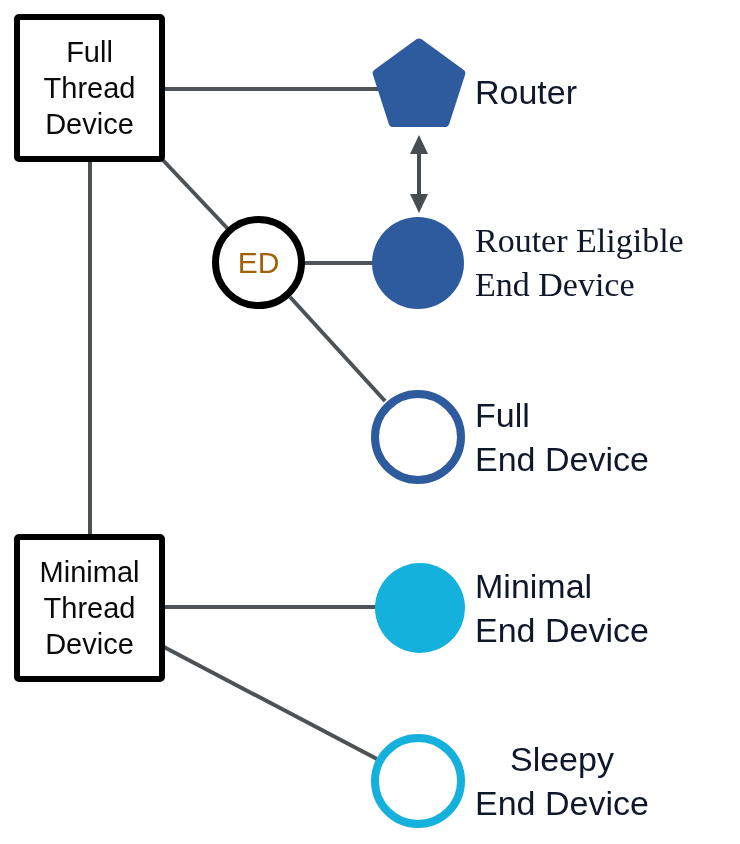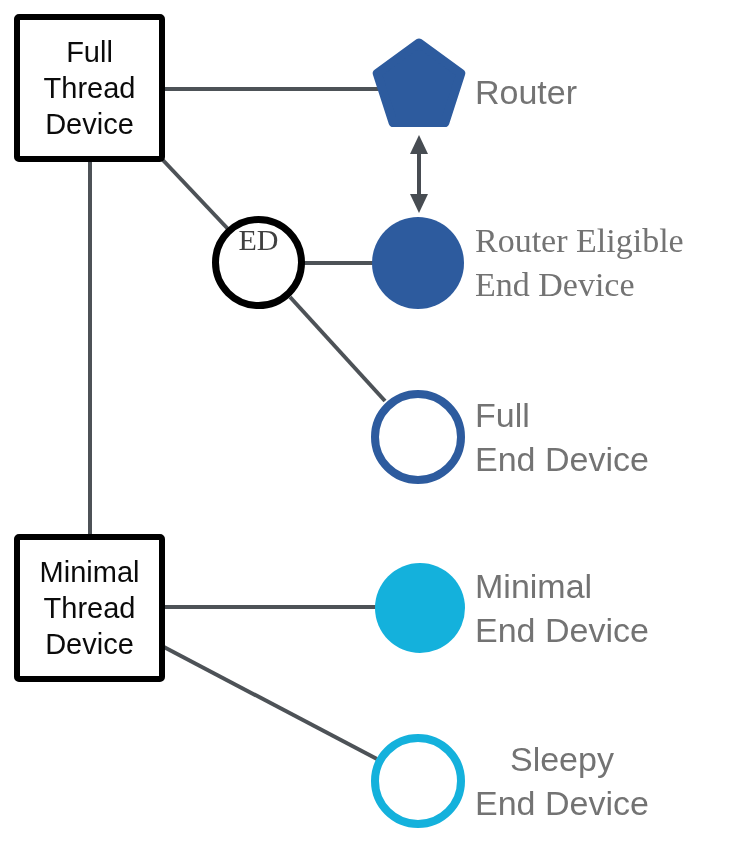--- a/index.html
+++ b/index.html
@@ -44,32 +44,32 @@
   #mtd-box { left: 14px; top: 534px; }
 
   .node-circle {
     position: absolute;
     border-radius: 50%;
     box-sizing: border-box;
   }
   #ed-circle {
     left: 212px; top: 216px; width: 93px; height: 93px;
     border: 7px solid #000000; background: #ffffff;
-    display: flex; justify-content: center;
-    font-size: 30px; color: #404040; font-family: Liberation Serif, serif;
+    display: flex; align-items: center; justify-content: center;
+    font-size: 30px; color: #a16207;
   }
   #reed-circle { left: 372px; top: 217px; width: 92px; height: 92px; background: #2d5b9e; }
   #fed-circle  { left: 371px; top: 390px; width: 94px; height: 94px; border: 8px solid #2d5b9e; background: #ffffff; }
   #med-circle  { left: 375px; top: 563px; width: 90px; height: 90px; background: #14b1dc; }
   #sed-circle  { left: 371px; top: 734px; width: 94px; height: 94px; border: 8px solid #14b1dc; background: #ffffff; }
 
   .node-label {
     position: absolute;
     left: 475px;
-    color: #737373;
+    color: #0f172a;
     font-size: 34px;
     line-height: 44px;
     white-space: nowrap;
   }
   .node-label span { display: block; }
   #router-label { top: 70px; }
   #reed-label   { top: 219px; font-family: Liberation Serif, serif; }
   #fed-label    { top: 393px; }
   #med-label    { top: 564px; }
   #sed-label    { top: 737px; text-align: center; }

